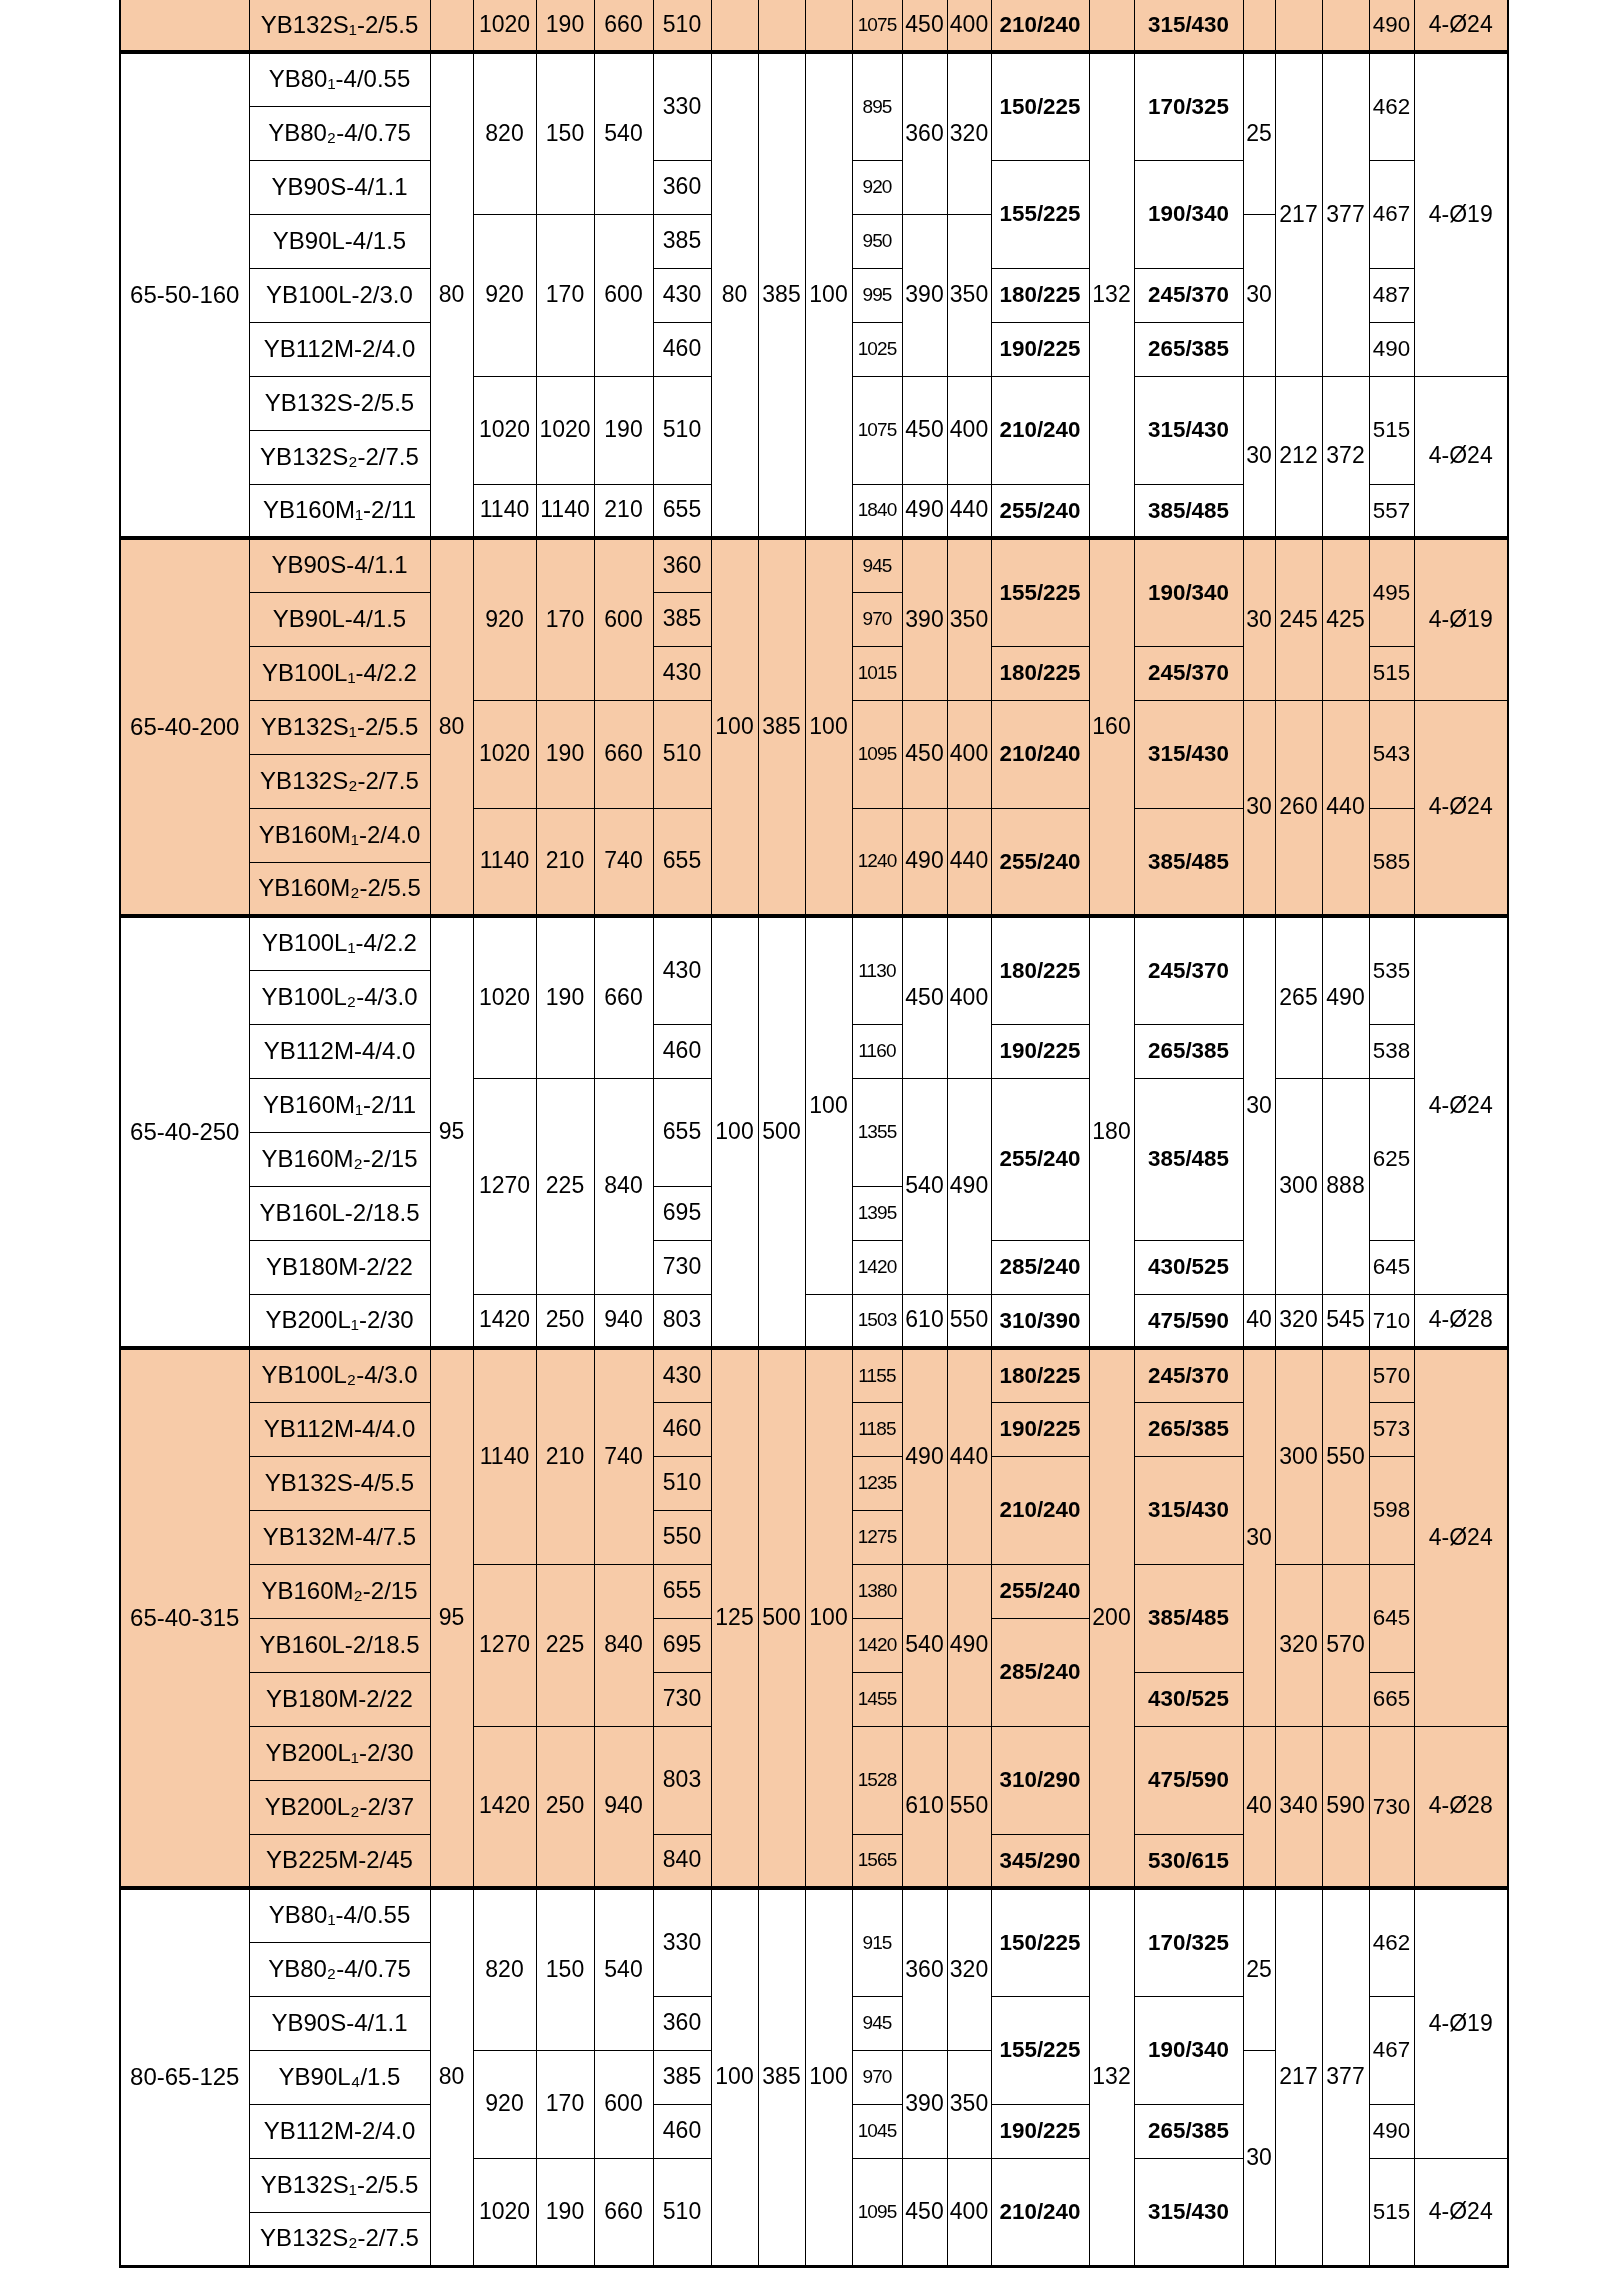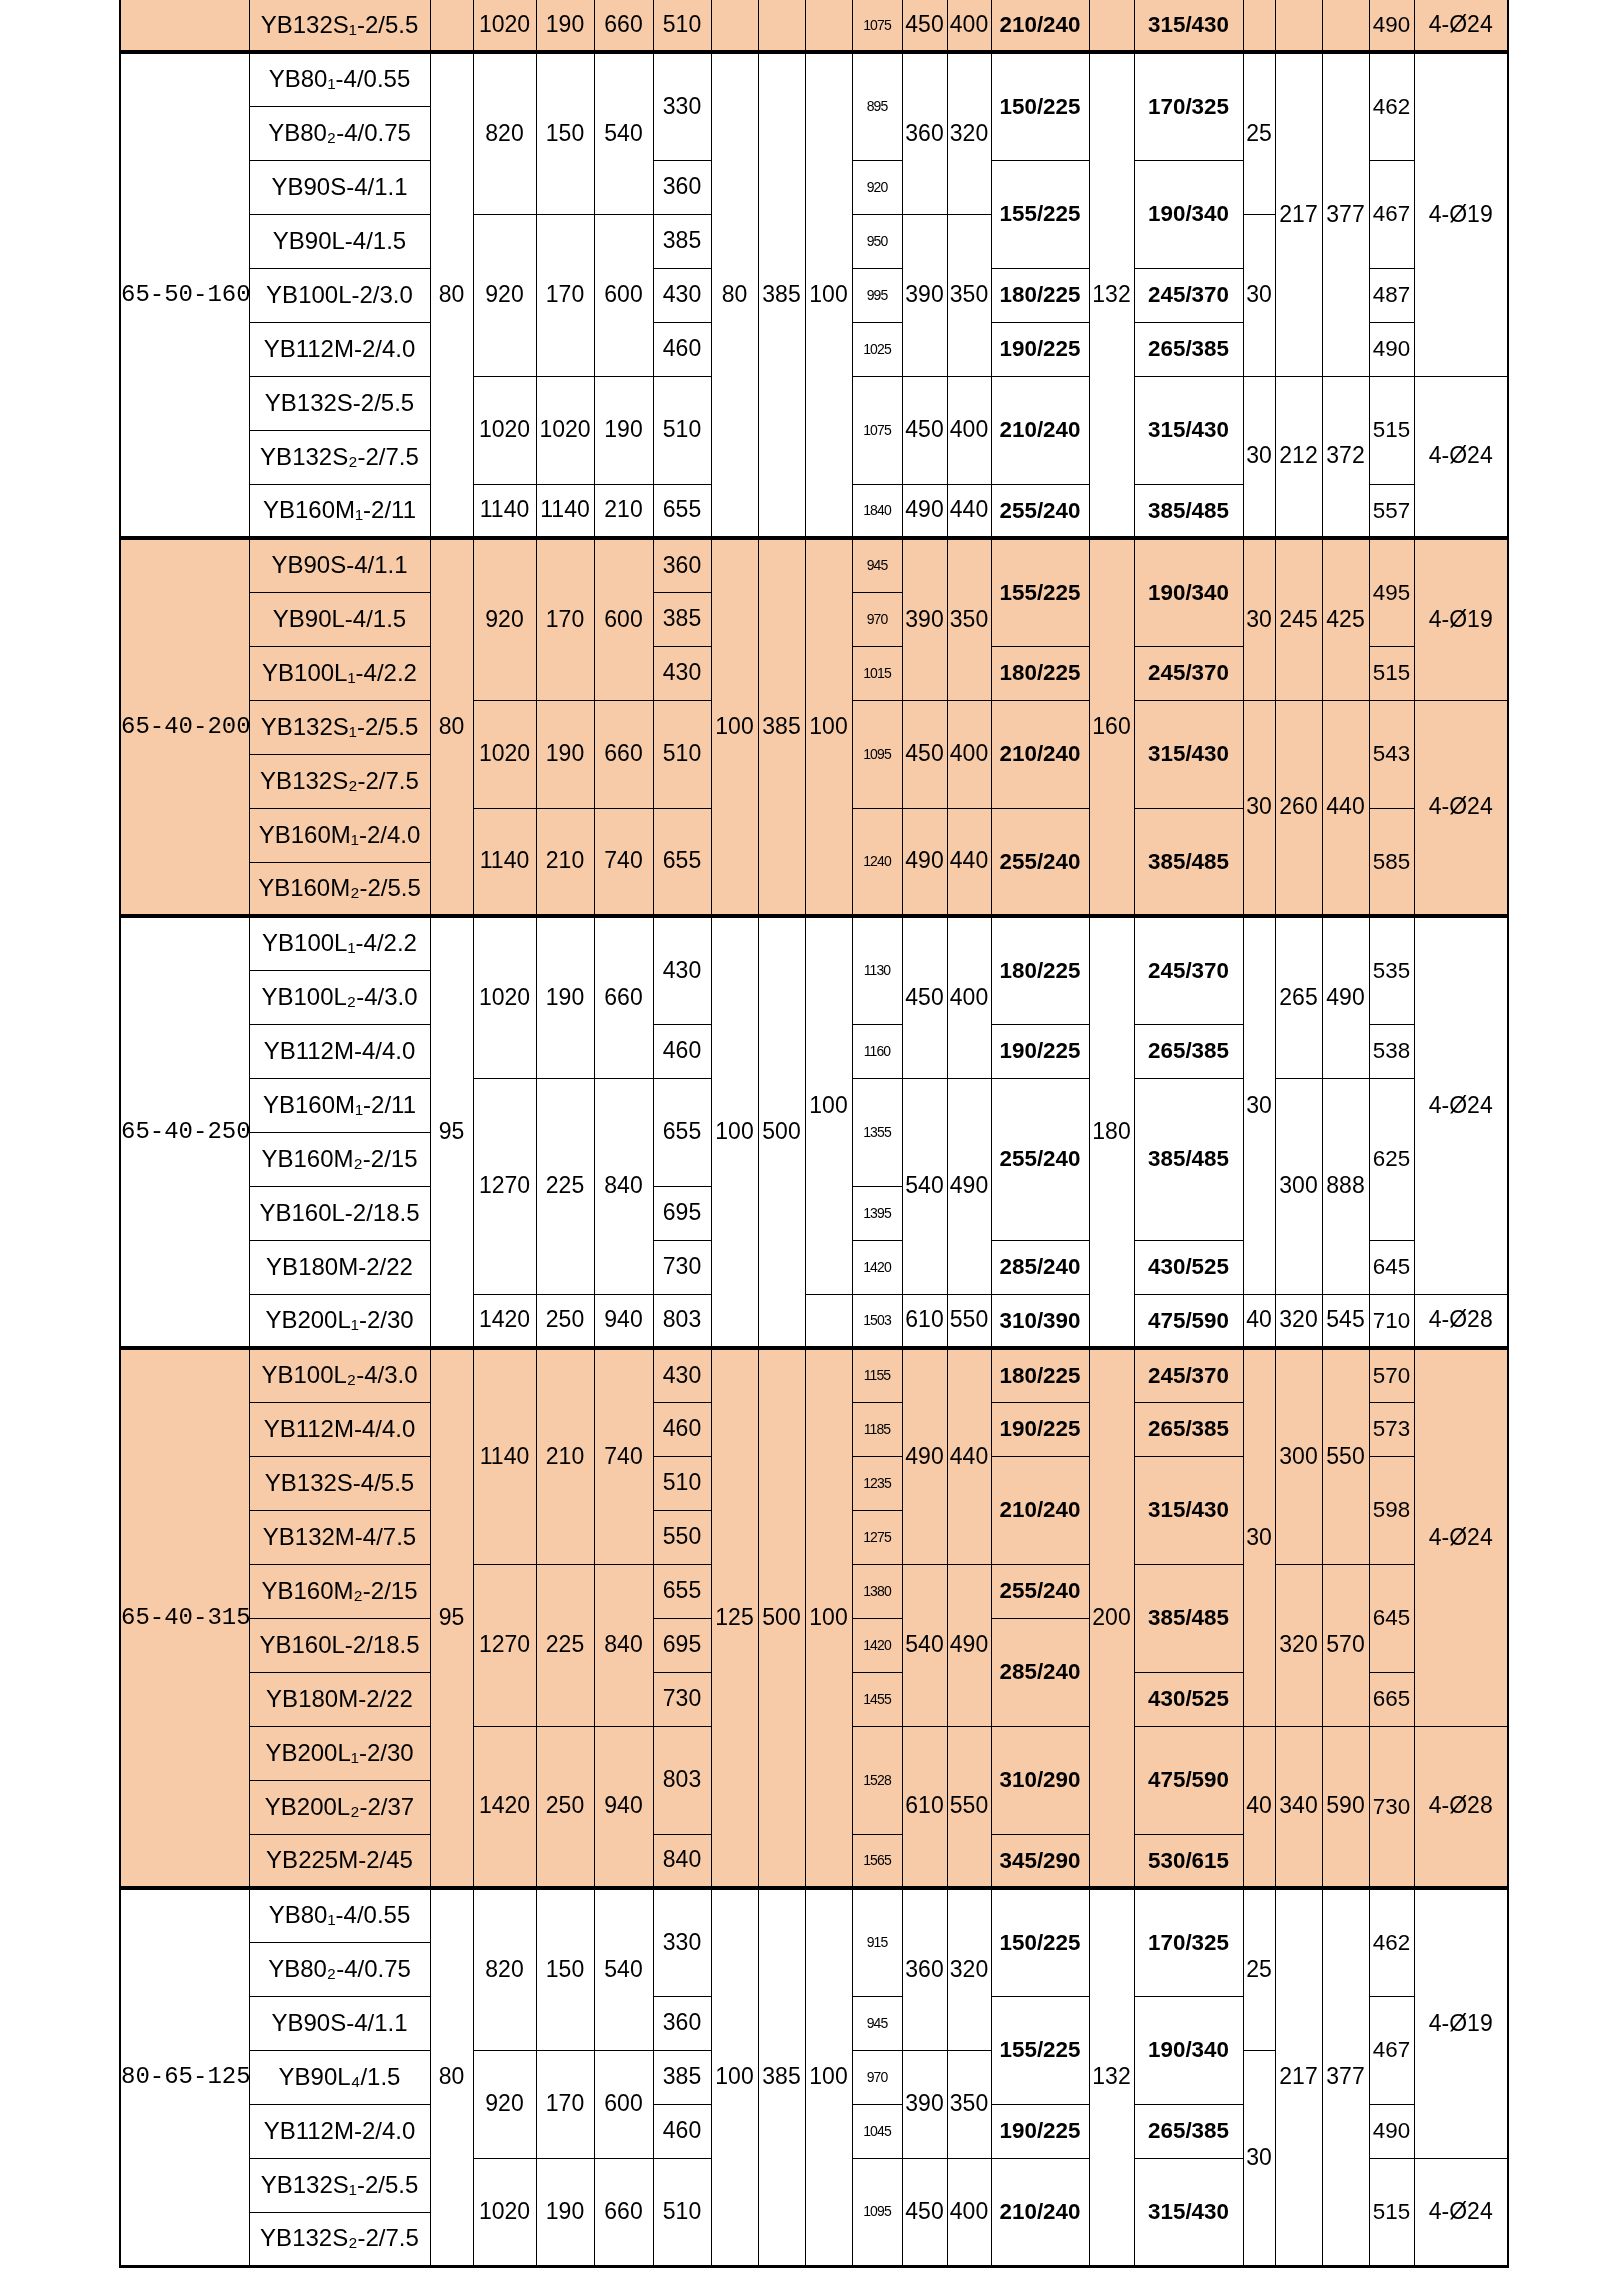--- a/index.html
+++ b/index.html
@@ -16,23 +16,23 @@
   td{
     border:1.8px solid #000;text-align:center;vertical-align:middle;
     padding:0;font-size:23px;line-height:1.04;white-space:nowrap;overflow:hidden;
   }
   tr{height:54px;}
   tr.top-row{height:52px;}
   tr.top-row td{border-top:none;}
   tr.g5{height:54px;}
   tr.group-first td{border-top:4.5px solid #000;}
   tr.shaded td{background:var(--orange);}
-  .col-c1{font-size:24px;font-family:Liberation Mono, monospace;}
+  .col-c1{font-size:24px;}
   .col-c2{font-size:24px;}
-  .col-c11{font-size:14px;letter-spacing:-0.9px;}
+  .col-c11{font-size:19px;letter-spacing:-0.9px;}
   .col-c14,.col-c16{font-size:22.4px;font-weight:bold;}
   .col-c20{font-size:22.4px;}
 </style>
 </head>
 <body style="--orange: #F7CBA8;">
 
 <div class="sheet">
   <table class="spec">
     <colgroup>
       <col style="width:129px">

